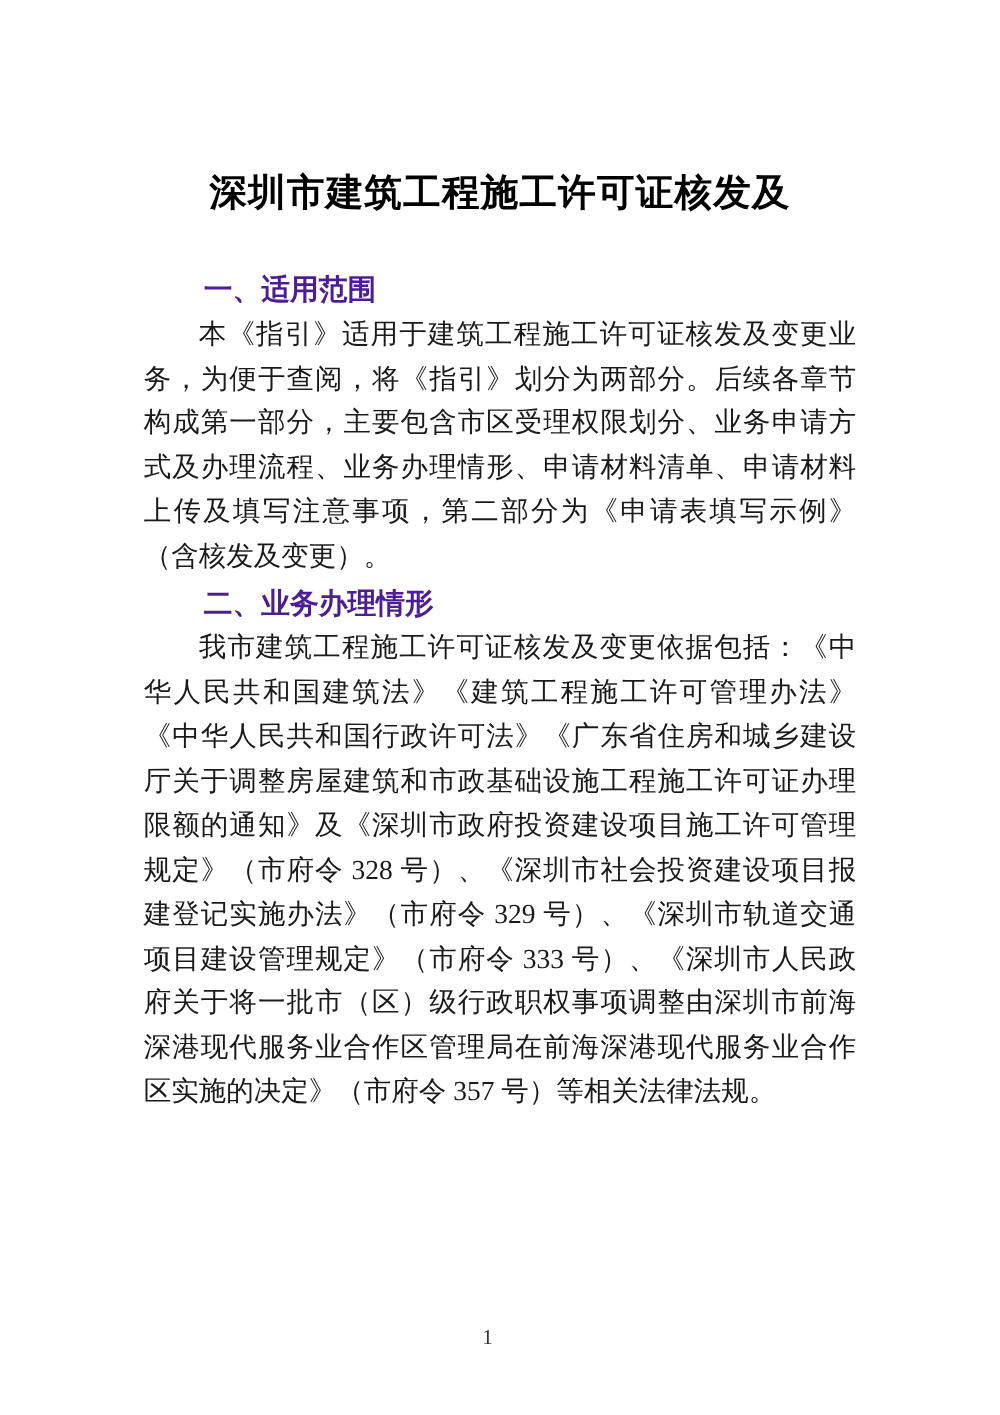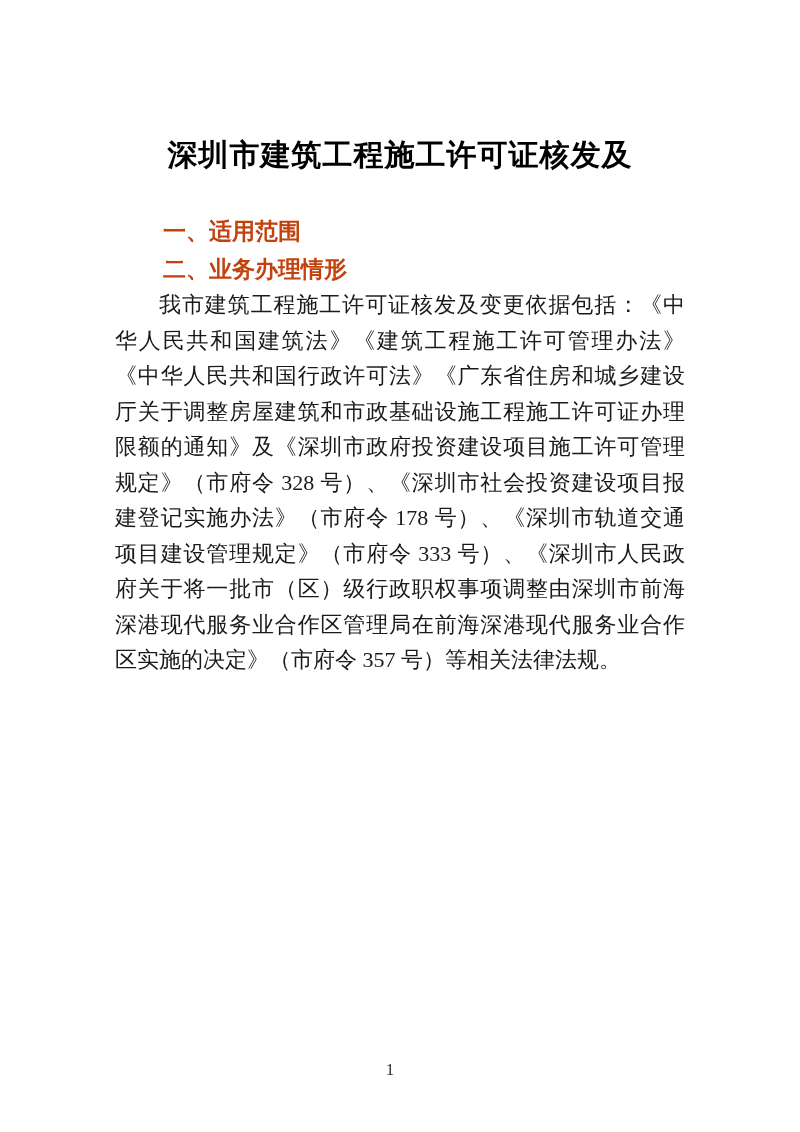--- a/index.html
+++ b/index.html
@@ -30,21 +30,21 @@
     line-height: 44px;
     color: #000000;
     margin: 0 0 34px 0;
     letter-spacing: 1px;
   }
   .section-heading {
     font-family: "Liberation Sans", "DejaVu Sans", sans-serif;
     font-weight: bold;
     font-size: 23px;
     line-height: 36px;
-    color: #c2410c;
+    color: #4c1d95;
     text-indent: 48px;
     margin: 0;
     padding-top: 2px;
   }
   .body-paragraph {
     font-family: "Liberation Serif", "DejaVu Serif", serif;
     font-size: 22px;
     line-height: 35.5px;
     text-align: justify;
     text-justify: inter-character;
@@ -66,21 +66,22 @@
 </head>
 <body>
 
 <div class="page">
   <div class="content">
 
     <h1 class="doc-title"><span>深圳市建筑工程施工许可证核发及</span><br></h1>
 
     <h2 class="section-heading">一、适用范围</h2>
 
+    <p class="body-paragraph">本《指引》适用于建筑工程施工许可证核发及变更业务，为便于查阅，将《指引》划分为两部分。后续各章节构成第一部分，主要包含市区受理权限划分、业务申请方式及办理流程、业务办理情形、申请材料清单、申请材料上传及填写注意事项，第二部分为《申请表填写示例》（含核发及变更）。</p>
 
     <h2 class="section-heading">二、业务办理情形</h2>
 
-    <p class="body-paragraph">我市建筑工程施工许可证核发及变更依据包括：《中华人民共和国建筑法》《建筑工程施工许可管理办法》《中华人民共和国行政许可法》《广东省住房和城乡建设厅关于调整房屋建筑和市政基础设施工程施工许可证办理限额的通知》及《深圳市政府投资建设项目施工许可管理规定》（市府令 328 号）、《深圳市社会投资建设项目报建登记实施办法》（市府令 178 号）、《深圳市轨道交通项目建设管理规定》（市府令 333 号）、《深圳市人民政府关于将一批市（区）级行政职权事项调整由深圳市前海深港现代服务业合作区管理局在前海深港现代服务业合作区实施的决定》（市府令 357 号）等相关法律法规。</p>
+    <p class="body-paragraph">我市建筑工程施工许可证核发及变更依据包括：《中华人民共和国建筑法》《建筑工程施工许可管理办法》《中华人民共和国行政许可法》《广东省住房和城乡建设厅关于调整房屋建筑和市政基础设施工程施工许可证办理限额的通知》及《深圳市政府投资建设项目施工许可管理规定》（市府令 328 号）、《深圳市社会投资建设项目报建登记实施办法》（市府令 329 号）、《深圳市轨道交通项目建设管理规定》（市府令 333 号）、《深圳市人民政府关于将一批市（区）级行政职权事项调整由深圳市前海深港现代服务业合作区管理局在前海深港现代服务业合作区实施的决定》（市府令 357 号）等相关法律法规。</p>
 
   </div>
 
   <div class="page-number">1</div>
 </div>
 
 </body></html>

